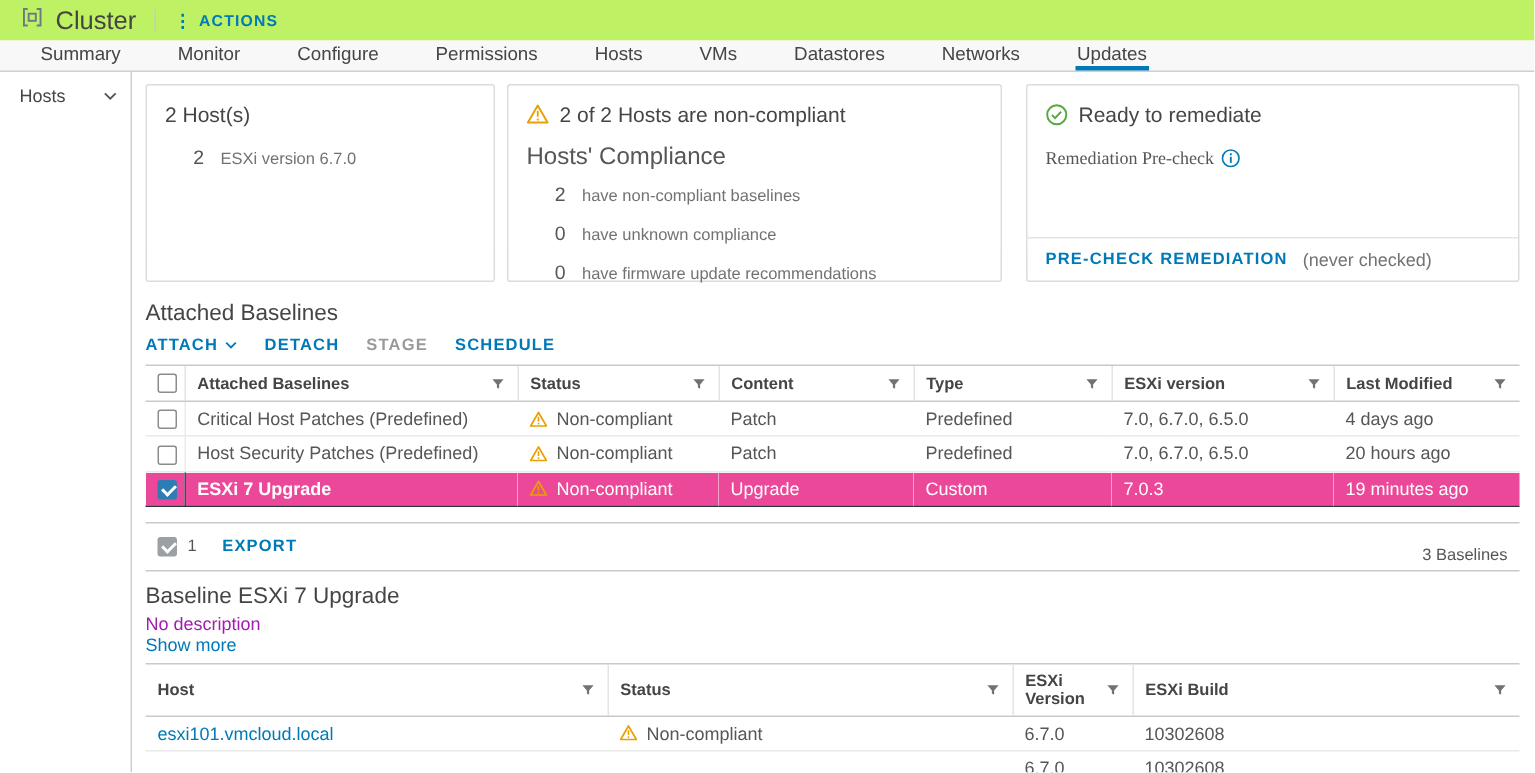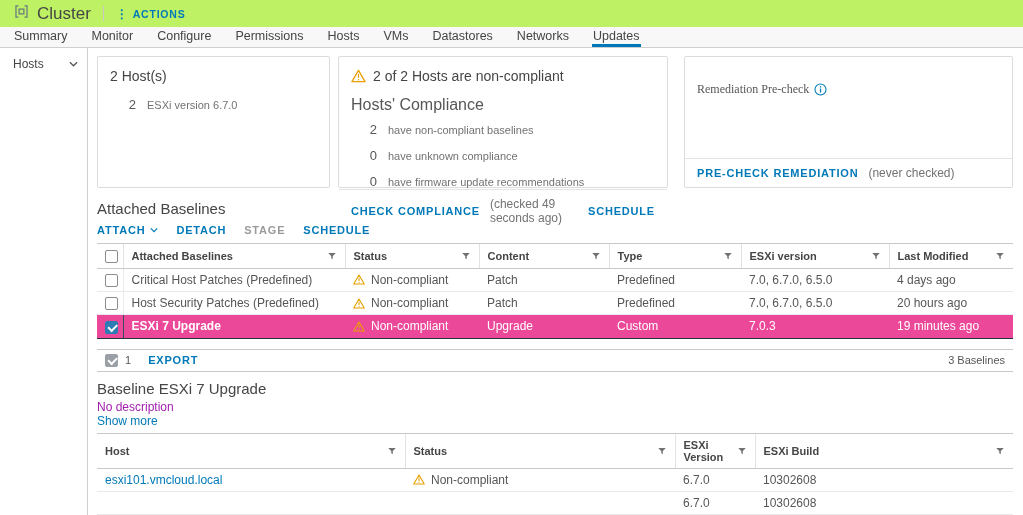--- a/index.html
+++ b/index.html
@@ -7,21 +7,21 @@
   body { font-family:"Liberation Sans", sans-serif; background:#fff; color:#454545; }
 
   
   .topbar { background:#bef264; height:27px; display:flex; align-items:center; padding-left:13px; }
   .obj-title { font-size:17px; font-weight:400; color:#454545; margin-left:7px; }
   .vdiv { width:1px; height:15px; background:#c9c9c9; margin:0 12px; }
   .actions-btn { color:#0079b8; font-size:10.5px; font-weight:600; letter-spacing:.8px; display:flex; align-items:center; gap:4px; cursor:pointer; }
   .kebab { font-size:12px; line-height:10px; }
 
   
-  .tabbar { background:#f8f8f8; display:flex; gap:22px; padding-left:13px; border-bottom:1px solid #cfcfcf; height:21px; align-items:flex-end; }
+  .tabbar { background:#f8f8f8; display:flex; gap:36px; padding-left:26px; border-bottom:1px solid #cfcfcf; height:21px; align-items:flex-end; }
   .tab { font-size:12.5px; color:#454545; padding:0 1px 4px; cursor:pointer; }
   .tab.active { padding-bottom:1px; border-bottom:3px solid #0079b8; }
 
   
   .content { display:flex; height:467px; }
   .sidebar { width:88px; flex-shrink:0; border-right:1px solid #cfcfcf; padding-top:9px; }
   .side-group { display:flex; justify-content:space-between; align-items:center; padding:0 9px 0 13px; font-size:12px; color:#454545; cursor:pointer; }
   .side-items { margin-top:7px; }
   .side-item { font-size:11.5px; color:#565656; padding:3px 0 3px 21px; cursor:pointer; white-space:nowrap; }
   .side-item.selected { background:#2d4b59; color:#fff; margin-left:10px; padding-left:11px; }
@@ -64,21 +64,21 @@
   .cell-flex { display:flex; align-items:center; gap:6px; }
   .host-link { color:#0079b8; cursor:pointer; }
 
   .cb { display:inline-block; width:13px; height:13px; border:1px solid #8c8c8c; border-radius:2px; background:#fff; vertical-align:middle; position:relative; cursor:pointer; }
   .cb.checked { background:#2e7cb4; border-color:#2e7cb4; }
   .cb.checked::after { content:""; position:absolute; left:2px; top:2.5px; width:7px; height:3.5px; border-left:2px solid #fff; border-bottom:2px solid #fff; transform:rotate(-45deg); }
   .cb.gray { background:#9aa0a5; border-color:#9aa0a5; }
 
   .grid-footer { border-top:1px solid #c9c9c9; border-bottom:1px solid #c9c9c9; margin-top:10px; padding:4px 8px; display:flex; align-items:center; font-size:11px; color:#565656; gap:7px; }
   .grid-footer .export { margin-left:10px; }
-  .grid-footer .total { margin-left:auto; }
+  .grid-footer .total { margin-left:auto;margin-top:11px; }
 
   svg { flex-shrink:0; }
 </style>
 </head>
 <body>
 
 <div class="topbar">
   <span>
     <svg width="17" height="17" viewBox="0 0 20 20">
         <path d="M6.5 3.5H3.5v13h3M13.5 3.5h3v13h-3" fill="none" stroke="#6b7a83" stroke-width="1.5"></path>
@@ -143,28 +143,30 @@
           <span class="count-label">have non-compliant baselines</span>
         </div>
         <div class="count-row" style="margin-top:11px">
           <span class="count">0</span>
           <span class="count-label">have unknown compliance</span>
         </div>
         <div class="count-row" style="margin-top:11px">
           <span class="count">0</span>
           <span class="count-label">have firmware update recommendations</span>
         </div>
-        <div class="card-footer">
-          <span class="link-btn">CHECK COMPLIANCE</span>
-          <span class="note">(checked 49 seconds ago)</span>
-          <span class="link-btn right">SCHEDULE</span>
-        </div>
       </div>
 
       <div class="card card-remediation">
+        <div class="card-title">
+          <svg width="15" height="15" viewBox="0 0 16 16">
+              <circle cx="8" cy="8" r="6.8" fill="none" stroke="#5aa843" stroke-width="1.4"></circle>
+              <path d="M4.6 8.2l2.2 2.2 4.3-4.5" fill="none" stroke="#5aa843" stroke-width="1.4"></path>
+            </svg>
+          <span>Ready to remediate</span>
+        </div>
         <div class="precheck-row">
           <span>Remediation Pre-check</span>
           <svg width="13" height="13" viewBox="0 0 16 16">
               <circle cx="8" cy="8" r="6.8" fill="none" stroke="#0079b8" stroke-width="1.3"></circle>
               <rect x="7.3" y="6.8" width="1.5" height="5" fill="#0079b8"></rect>
               <rect x="7.3" y="3.9" width="1.5" height="1.7" fill="#0079b8"></rect>
             </svg>
         </div>
         <div class="card-footer">
           <span class="link-btn">PRE-CHECK REMEDIATION</span>

